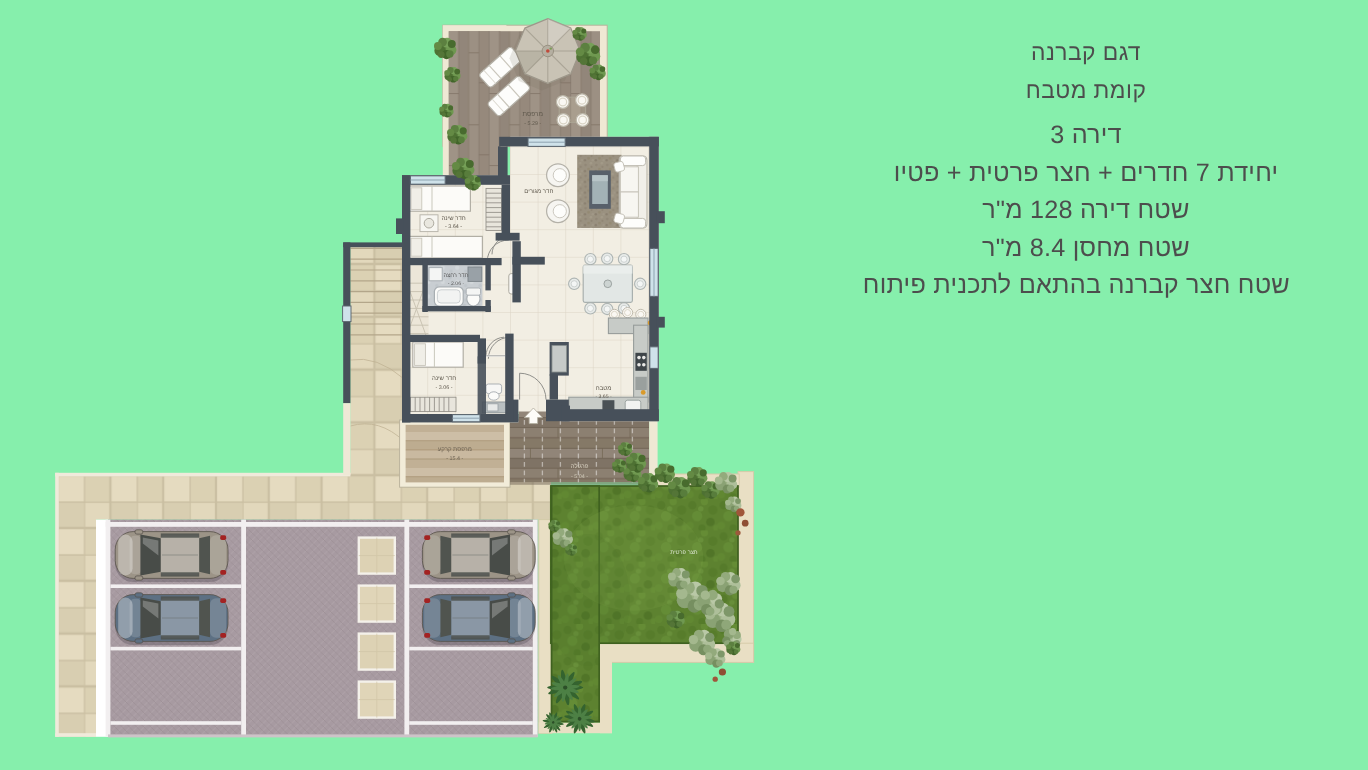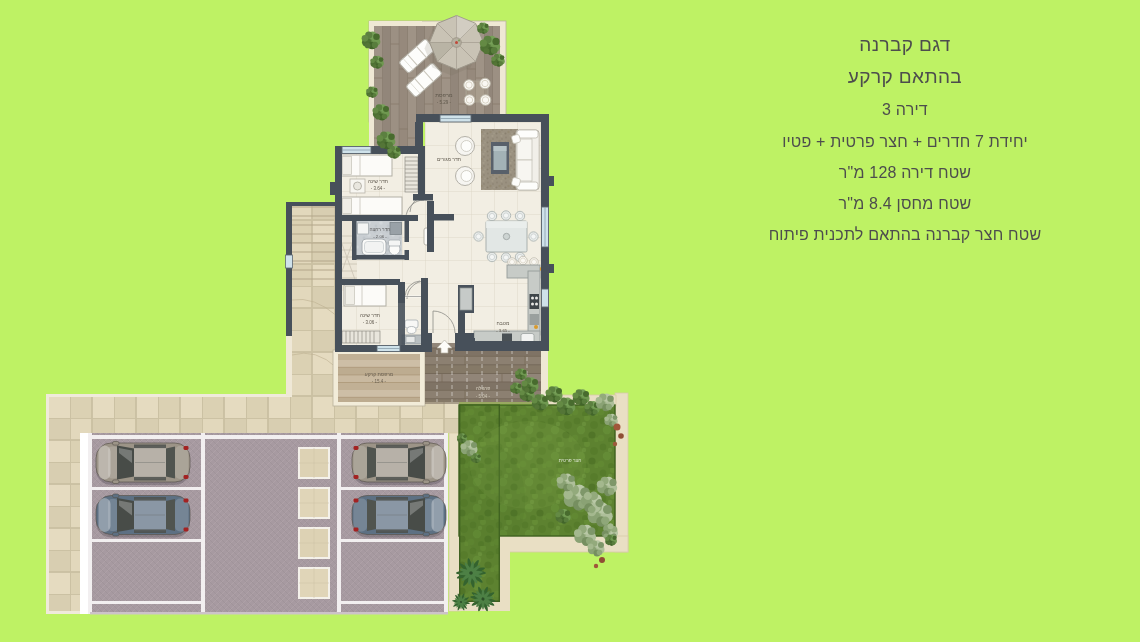--- a/index.html
+++ b/index.html
@@ -1,20 +1,20 @@
 <!DOCTYPE html>
 <html><head>
 <meta charset="utf-8">
 <style>
 html,body{margin:0;padding:0;background:#fff}
-.page{position:relative;width:1140px;height:642px;background:#bef264;overflow:hidden;font-family:"Liberation Sans",sans-serif}
+.page{position:relative;width:1140px;height:642px;background:#86efac;overflow:hidden;font-family:"Liberation Sans",sans-serif}
 .txt{position:absolute;left:735px;top:0;width:340px;color:#4d4d4d;text-align:center;direction:rtl}
 .txt div{position:absolute;width:340px;left:0;white-space:nowrap}
 .t1{font-size:19px;letter-spacing:.4px}
-.t2{font-size:16px;letter-spacing:.2px}
+.t2{font-size:21px;letter-spacing:.2px}
 </style>
 </head>
 <body>
 <div class="page">
 <svg width="1140" height="642" viewBox="0 0 1140 642" style="position:absolute;left:0;top:0">
 <defs>
 <pattern id="wv" width="34" height="60" patternUnits="userSpaceOnUse">
   <rect width="34" height="60" fill="#9a8e80"></rect>
   <rect x="0" width="8" height="60" fill="#9f9386"></rect>
   <rect x="8.6" width="7.6" height="60" fill="#92867a"></rect>
@@ -578,20 +578,20 @@
   <g color="#9c9487">
     <use href="#car" transform="translate(446,443) scale(-1,1)"></use>
   </g>
   <g color="#5d7083">
     <use href="#car" transform="translate(446,495.5) scale(-1,1)"></use>
   </g>
 </g>
 </svg>
 <div class="txt" dir="rtl">
 <div class="t1" style="top:34px">דגם קברנה</div>
-<div class="t1" style="top:66px">בהתאם קרקע</div>
+<div class="t1" style="top:66px">קומת מטבח</div>
 <div class="t2" style="top:101px">דירה 3</div>
 <div class="t2" style="top:133px">יחידת 7 חדרים + חצר פרטית + פטיו</div>
 <div class="t2" style="top:164px">שטח דירה 128 מ"ר</div>
 <div class="t2" style="top:195px">שטח מחסן 8.4 מ"ר</div>
 <div class="t2" style="top:226px">שטח חצר קברנה בהתאם לתכנית פיתוח</div>
 </div>
 </div>
 
 </body></html>

